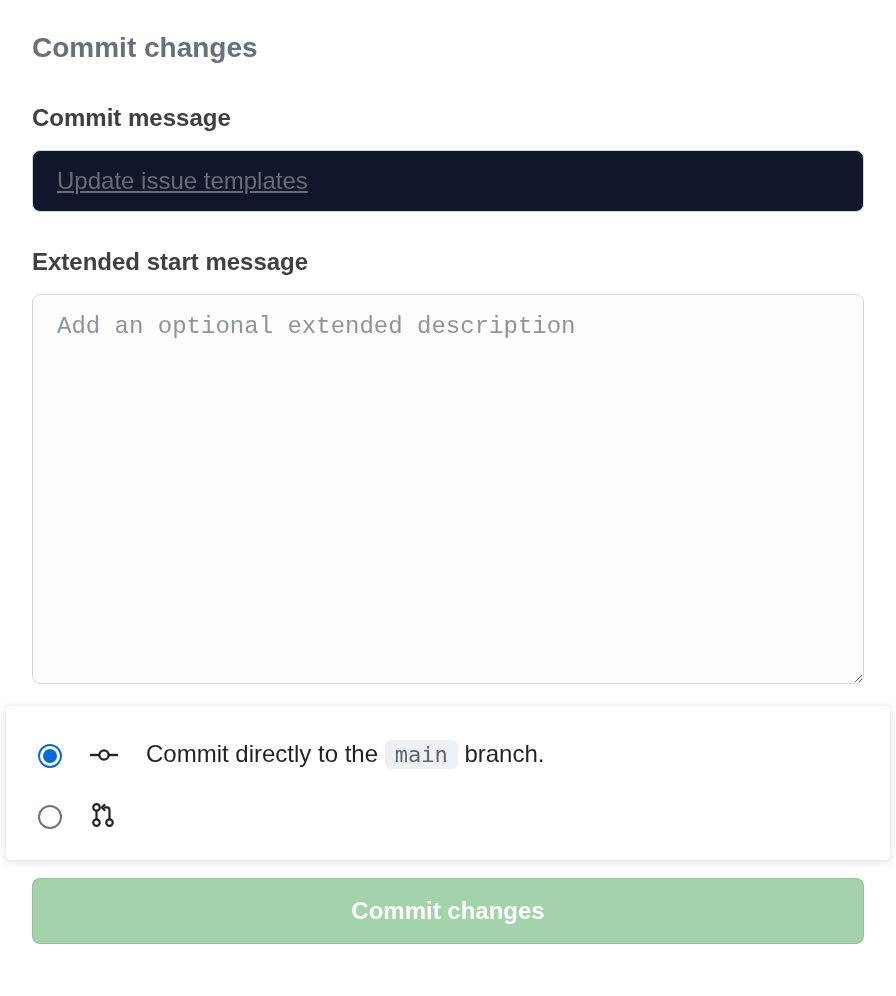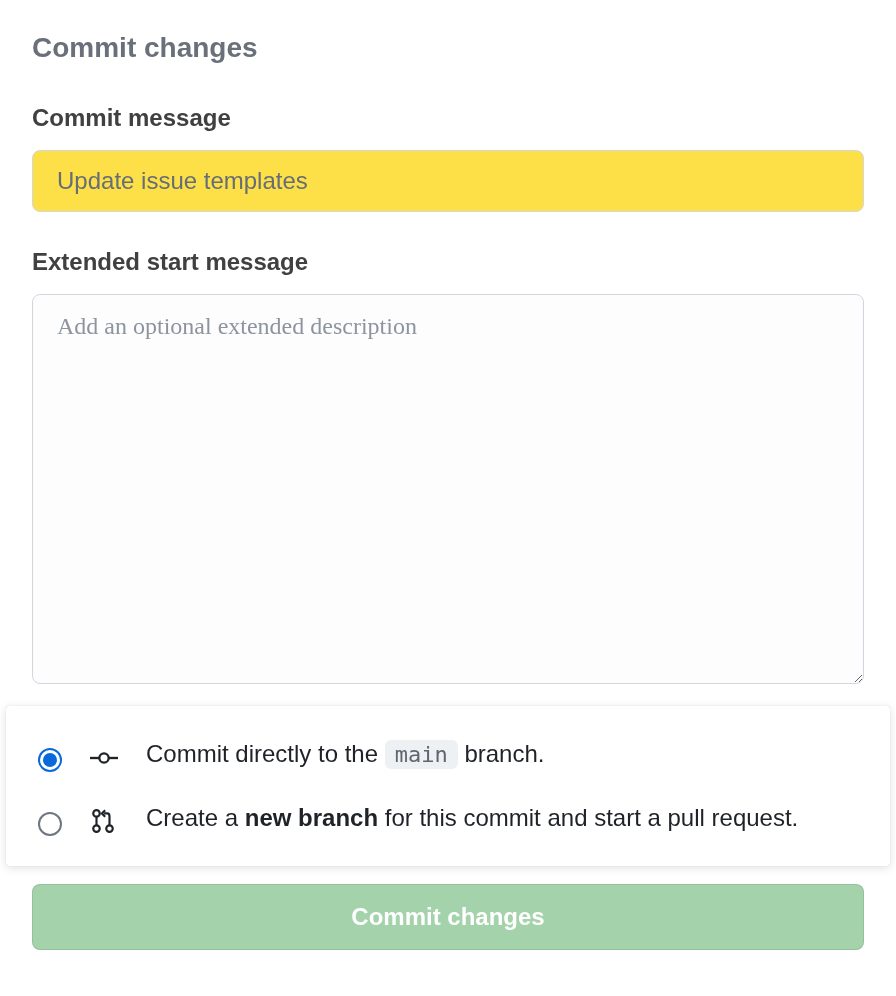--- a/index.html
+++ b/index.html
@@ -23,49 +23,50 @@
     color: #404040;
     margin-bottom: 18px;
   }
   .text-input {
     width: 100%;
     border: 1px solid #d0d7de;
     border-radius: 8px;
     padding: 16px 24px;
     font-size: 24px;
     color: #656d76;
-    background: #fde047;
+    background: #0f172a;
     margin-bottom: 36px;
     font-family: inherit;
+    text-decoration: underline;
   }
   .textarea {
     width: 100%;
     border: 1px solid #d0d7de;
     border-radius: 8px;
     padding: 18px 24px;
     font-size: 24px;
     color: #1f2328;
     background: #fdfdfd;
     min-height: 390px;
     resize: both;
-    font-family: Liberation Serif, serif;
+    font-family: Liberation Mono, monospace;
     margin-bottom: 18px;
   }
   .textarea::placeholder { color: #8c959f; }
 
   .radio-panel {
     background: #ffffff;
     padding: 22px 32px 22px 32px;
     margin: 0 -26px 18px -26px;
     box-shadow: 0 2px 10px rgba(0,0,0,0.12), 0 0 1px rgba(0,0,0,0.2);
     border-radius: 3px;
   }
   .radio-row {
     display: flex;
-    align-items: flex-end;
+    align-items: center;
     gap: 28px;
     padding: 8px 0;
     cursor: pointer;
   }
   .radio-row + .radio-row { margin-top: 12px; }
   .radio-circle {
     width: 24px;
     height: 24px;
     border: 2px solid #6e7781;
     border-radius: 50%;
@@ -151,23 +152,20 @@
     <span class="radio-icon">
       <svg viewBox="0 0 24 24" width="26" height="26" fill="currentColor">
         <circle cx="6" cy="5" r="3" fill="none" stroke="currentColor" stroke-width="2"></circle>
         <circle cx="6" cy="19" r="3" fill="none" stroke="currentColor" stroke-width="2"></circle>
         <circle cx="18" cy="19" r="3" fill="none" stroke="currentColor" stroke-width="2"></circle>
         <path d="M6 8 L6 16" stroke="currentColor" stroke-width="2" fill="none"></path>
         <path d="M13 5 L16 5 Q18 5 18 8 L18 16" stroke="currentColor" stroke-width="2" fill="none"></path>
         <path d="M14 2 L11 5 L14 8" stroke="currentColor" stroke-width="2" fill="none"></path>
       </svg>
     </span>
-    <span class="radio-text">
-      <span>Create a </span><span class="bold">new branch</span><span> for this commit and start a pull request.</span>
-    </span>
   </label>
 
 </div>
 
 <button class="commit-btn">Commit changes</button>
 
 
 
 
 </body></html>

